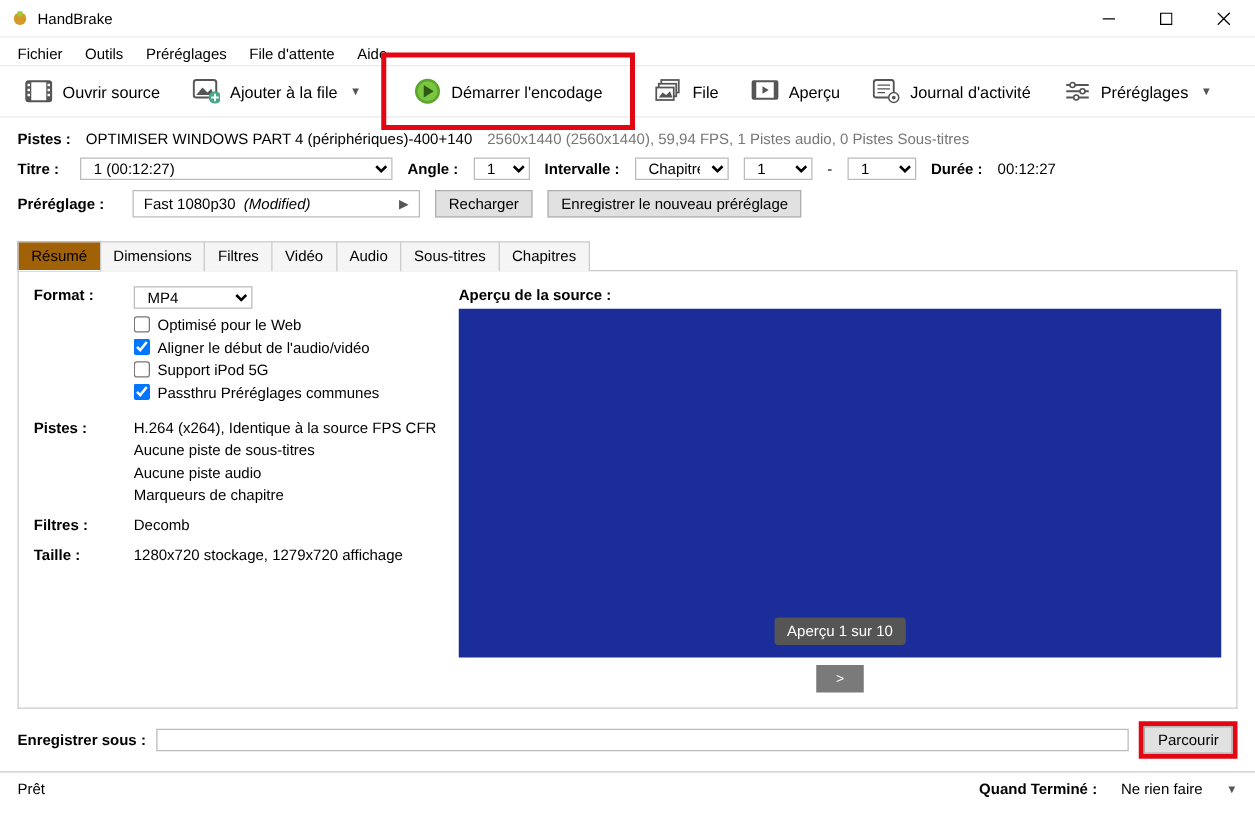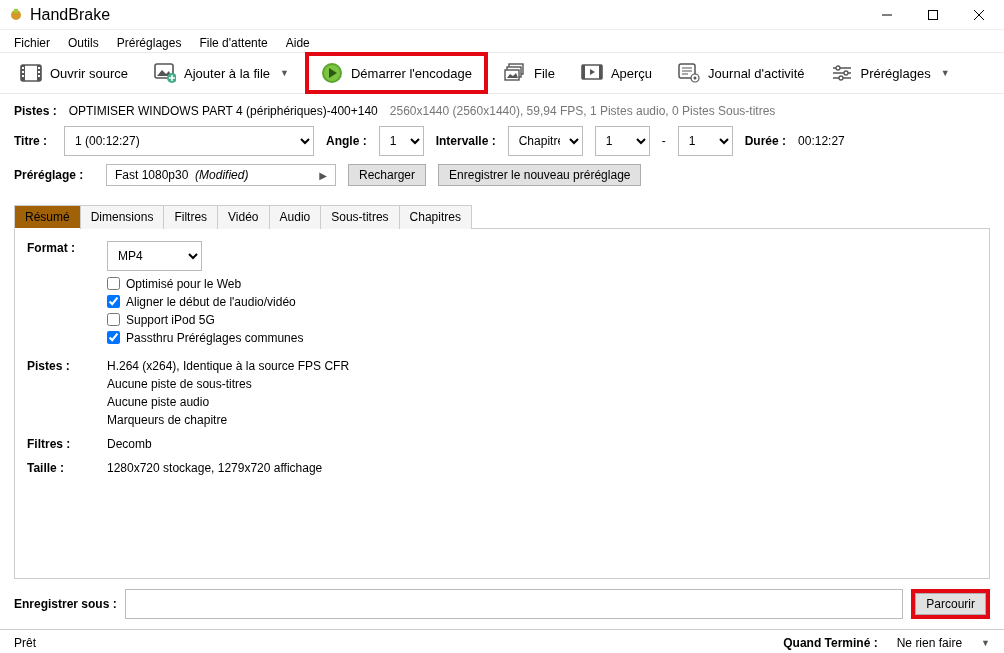--- a/index.html
+++ b/index.html
@@ -1,33 +1,33 @@
 <!DOCTYPE html>
 <html><head>
 <meta charset="utf-8">
 <style>
   * { box-sizing: border-box; margin: 0; padding: 0; font-family: "Segoe UI", Tahoma, sans-serif; }
   body { background: #fff; width: 1004px; height: 653px; overflow: hidden; font-size: 12px; color: #000; }
   .titlebar { height: 30px; background: #fff; border-bottom: 1px solid #eee; display: flex; align-items: center; padding: 0 8px; }
   .titlebar .logo { width: 16px; height: 16px; margin-right: 6px; display: flex; align-items: center; justify-content: center; }
-  .titlebar .title { font-size: 16px; flex: 1; }
+  .titlebar .title { font-size: 12px; flex: 1; }
   .wincontrols { display: flex; margin-right: -6px; }
   .wincontrols div { width: 46px; height: 30px; display: flex; align-items: center; justify-content: center; font-size: 14px; }
   .menubar { height: 22px; padding: 0 6px; display: flex; align-items: flex-end; gap: 2px; }
   .menubar span { padding: 2px 8px; font-size: 12px; }
   .toolbar { height: 42px; border-top: 1px solid #eaeaea; border-bottom: 1px solid #eaeaea; display: flex; align-items: center; padding: 0 10px; gap: 6px; }
   .tb-btn { display: flex; align-items: center; gap: 8px; padding: 4px 10px; font-size: 13px; cursor: default; }
   .tb-icon { width: 22px; height: 22px; display: flex; align-items: center; justify-content: center; }
   .tb-caret { margin-left: 2px; font-size: 9px; color: #555; }
-  .highlight-box { border: 4px solid #e30613; padding: 2px; }
+  .highlight-box { border: 4px solid #e30613; padding: 12px; }
   .section { padding: 10px 14px 4px; }
   .row { display: flex; align-items: center; gap: 12px; margin-bottom: 8px; }
   .label-b { font-weight: 600; font-size: 12px; }
   .muted { color: #777; font-size: 12px; }
-  select, input[type=text] { font-size: 12px; height: 30px; border: 1px solid #bbb; background: #fff; padding: 0 6px; }
+  select, input[type=text] { font-size: 12px; height: 18px; border: 1px solid #bbb; background: #fff; padding: 0 6px; }
   .btn { height: 22px; border: 1px solid #adadad; background: #e1e1e1; padding: 0 10px; font-size: 12px; display: inline-flex; align-items: center; }
   .preset-box { width: 230px; height: 22px; border: 1px solid #bbb; background: #fff; display: flex; align-items: center; padding: 0 8px; }
   .preset-box .arrow { margin-left: auto; font-size: 10px; color: #555; }
   .tabs { display: flex; margin: 6px 14px 0; border-bottom: 1px solid #ccc; }
   .tab { border: 1px solid #ccc; border-bottom: none; background: #f5f5f5; padding: 4px 10px; font-size: 12px; margin-right: -1px; position: relative; top: 1px; }
   .tab.active { background: #a16207; border-bottom: 1px solid #fff; }
   .tab-body { border-left: 1px solid #ccc; border-right: 1px solid #ccc; border-bottom: 1px solid #ccc; margin: 0 14px; padding: 12px; display: flex; height: 350px; }
   .left-pane { width: 340px; }
   .right-pane { flex: 1; display: flex; flex-direction: column; }
   .frow { display: flex; align-items: flex-start; margin-bottom: 10px; }
@@ -253,20 +253,27 @@
     </div>
     <div class="frow">
       <span class="fl">Filtres :</span>
       <span>Decomb</span>
     </div>
     <div class="frow">
       <span class="fl">Taille :</span>
       <span>1280x720 stockage, 1279x720 affichage</span>
     </div>
   </div>
+  <div class="right-pane">
+    <span class="label-b">Aperçu de la source :</span>
+    <div class="preview-box">
+      <div class="preview-badge">Aperçu 1 sur 10</div>
+    </div>
+    <div class="preview-next">&gt;</div>
+  </div>
 </div>
 
 <div class="save-row">
   <span class="label-b">Enregistrer sous :</span>
   <input type="text" value="" style="">
   <div class="browse-btn">
     <button class="btn">Parcourir</button>
   </div>
 </div>
 

